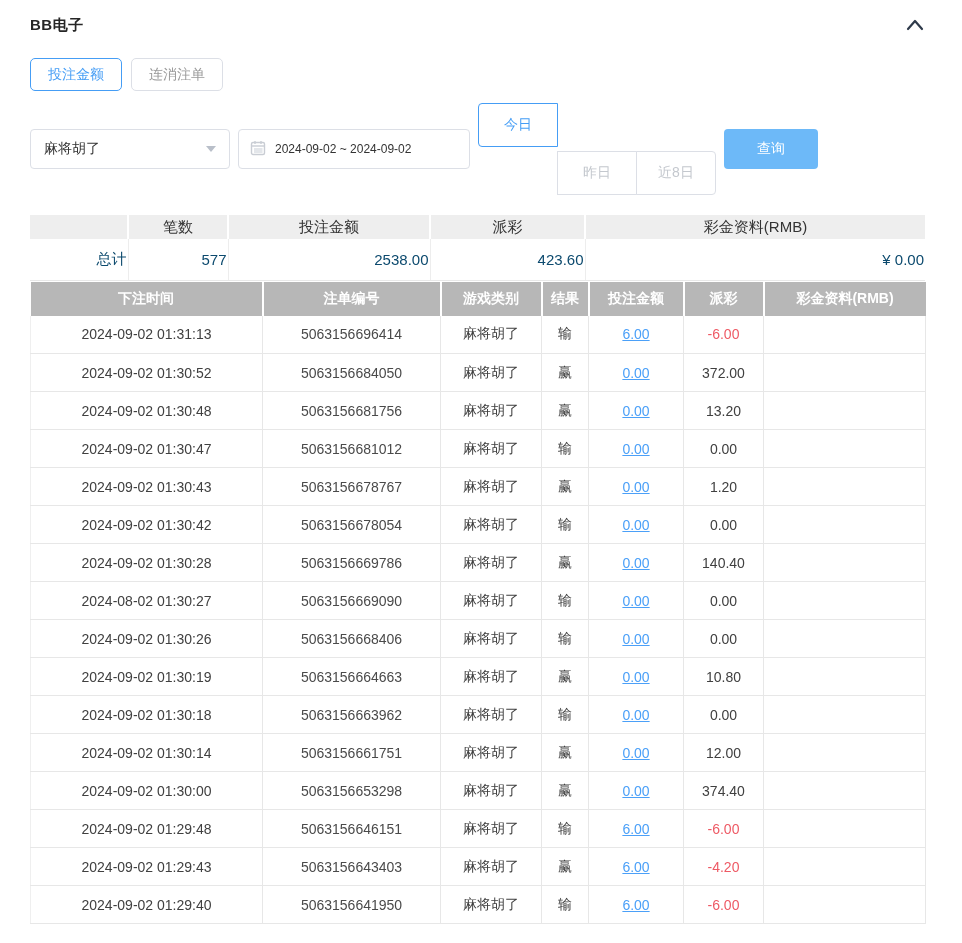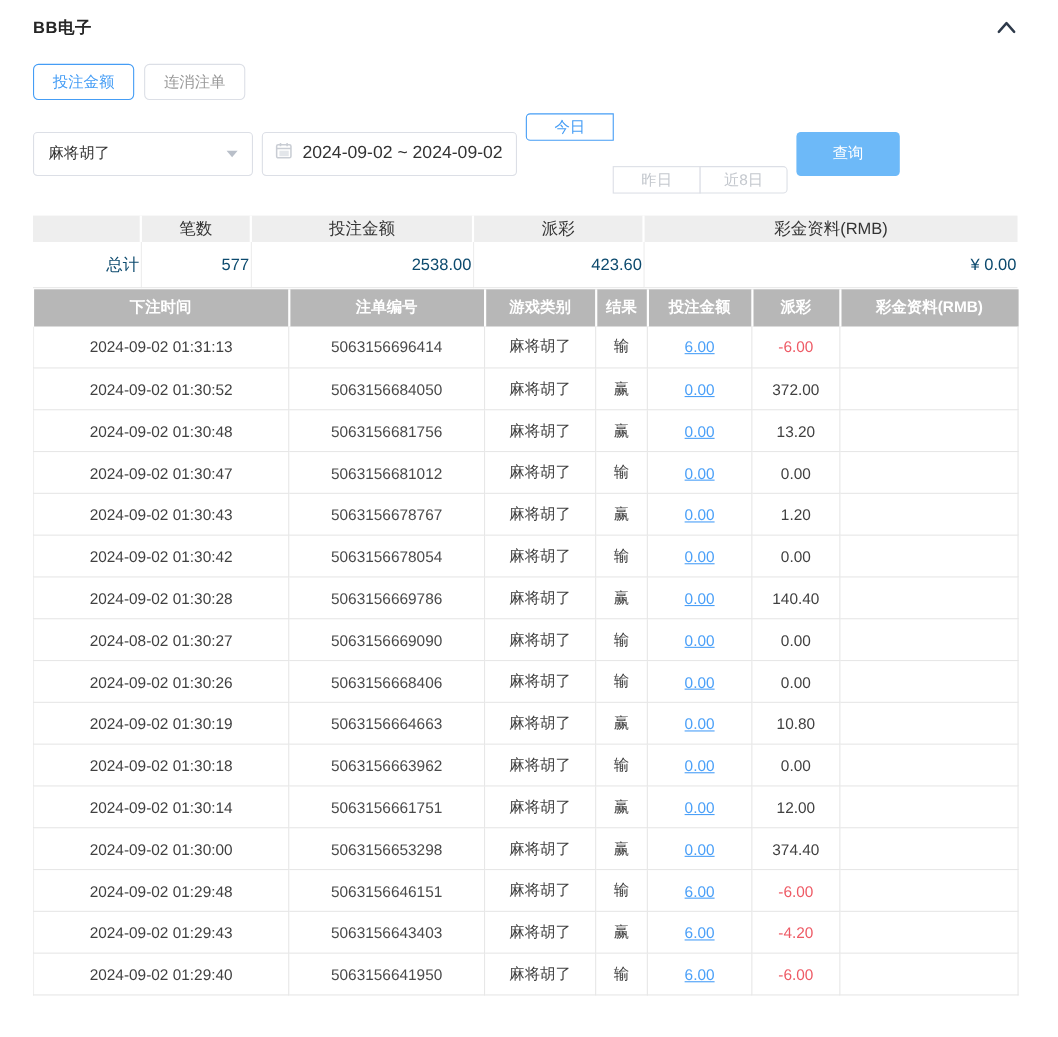--- a/index.html
+++ b/index.html
@@ -34,25 +34,25 @@
   
   .controls{margin-top:12px;display:flex;align-items:center;}
   .select-box{
     width:200px;height:40px;border:1px solid #dcdfe6;border-radius:4px;background:#fff;
     display:flex;align-items:center;justify-content:space-between;padding:0 13px;
     font-size:14px;color:#333;cursor:pointer;
   }
   .caret-down{width:0;height:0;border-left:5px solid transparent;border-right:5px solid transparent;border-top:6px solid #b9bfc9;}
   .date-box{
     width:232px;height:40px;margin-left:8px;border:1px solid #dcdfe6;border-radius:4px;background:#fff;
-    display:flex;align-items:center;gap:9px;padding:0 11px;font-size:16px;color:#333;cursor:text;
+    display:flex;align-items:center;gap:9px;padding:0 11px;font-size:12px;color:#333;cursor:text;
   }
   .quick-group{display:flex;margin-left:8px;}
   .quick{
-    height:25px;min-width:80px;padding:0 21px;background:#fff;border:1px solid #dcdfe6;
+    height:44px;min-width:80px;padding:0 21px;background:#fff;border:1px solid #dcdfe6;
     font-size:14px;color:#c4c8ce;display:flex;align-items:center;justify-content:center;
     cursor:pointer;font-family:inherit;
   }
   .quick + .quick{margin-left:-1px;margin-top:48px;}
   .quick:first-child{border-radius:4px 0 0 4px;}
   .quick:last-child{border-radius:0 4px 4px 0;}
   .quick.active{color:var(--primary);border-color:var(--primary);position:relative;z-index:1;}
   .query-btn{
     margin-left:8px;width:94px;height:40px;border:none;border-radius:4px;
     background:var(--query-button-bg);color:#fff;font-size:14px;cursor:pointer;font-family:inherit;

